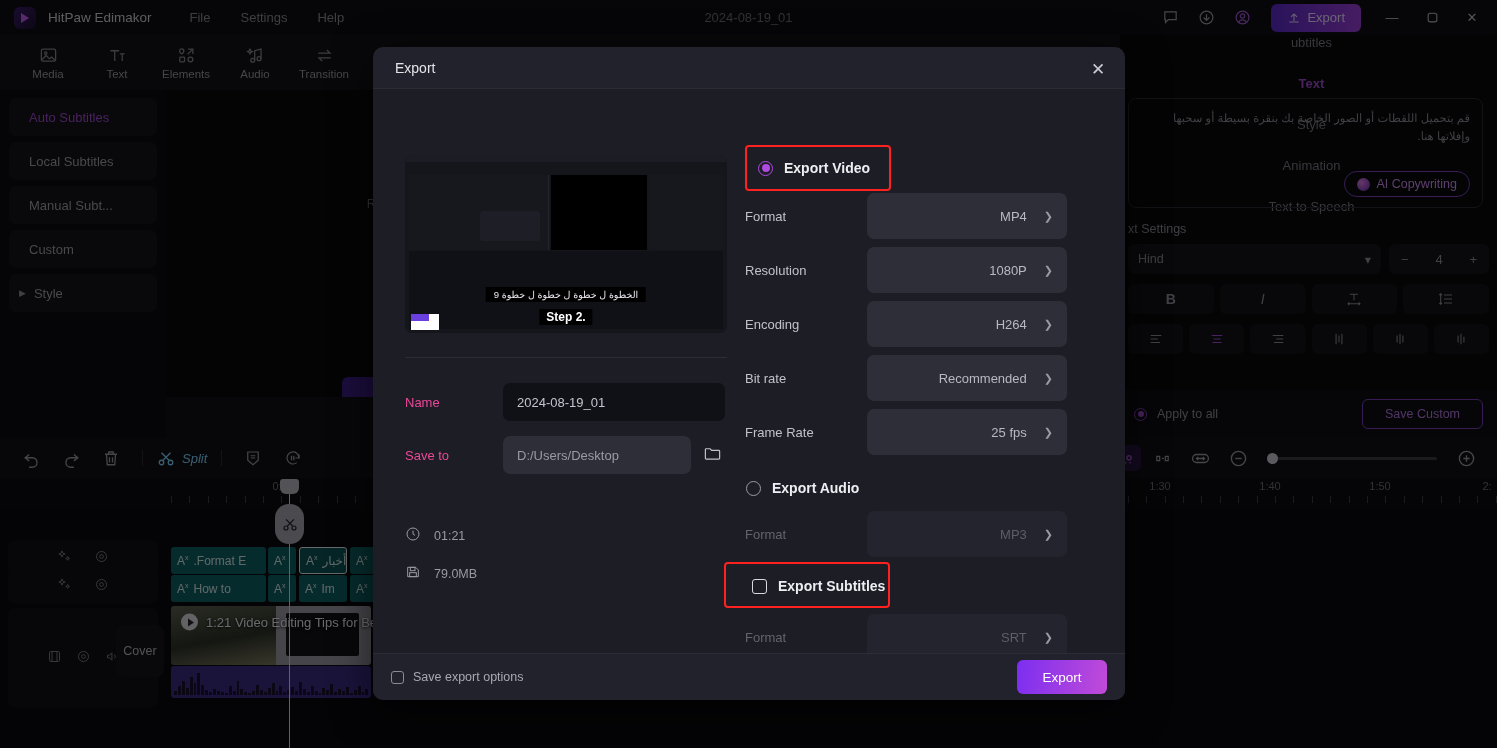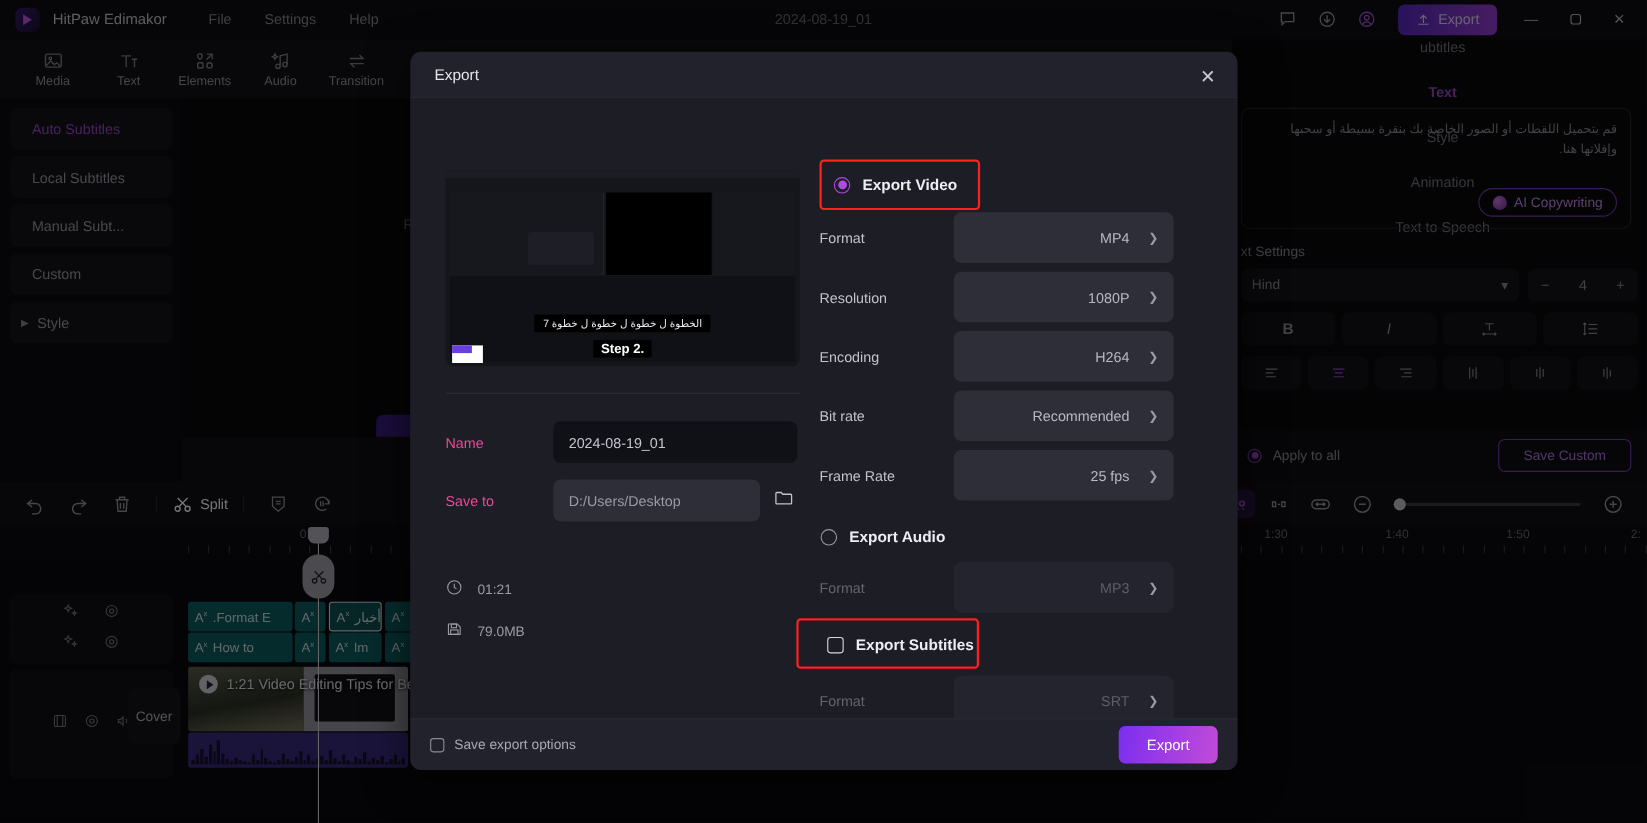--- a/index.html
+++ b/index.html
@@ -94,21 +94,21 @@
   .r-btn { flex:1; height:30px; border-radius:6px; background:#131318; display:flex;align-items:center;justify-content:center; color:#8e8e99; font-size:14px;}
   .r-btn.sel { color:#a04ad0; }
   .r-foot { position:absolute; left:0; bottom:0; width:377px; height:48px; background:#0e0e13; display:flex;align-items:center; padding:0 14px; gap:10px;}
   .r-foot .lbl { color:#8e8e99; font-size:12.5px; flex:1;}
   .save-custom { height:30px; padding:0 22px; border-radius:6px; border:1px solid #7a3fbd; color:#b478e0; font-size:12.5px; display:flex;align-items:center;}
 
   
   .tl-toolbar { position:absolute; left:0; top:438px; width:1497px; height:40px; background:#111116; display:flex; align-items:center; padding:0 14px; gap:6px; color:#9a9aa5;}
   .tl-ico { width:34px;height:30px;display:flex;align-items:center;justify-content:center;}
   .tl-sep { width:1px;height:16px;background:#2a2a33; margin:0 8px;}
-  .tl-split { display:flex;align-items:center;gap:7px;color:#ffffff;font-size:13px; }
+  .tl-split { display:flex;align-items:center;gap:7px;color:#7dd3fc;font-size:13px; font-style:italic;}
   .tl-right { margin-left:auto; display:flex; align-items:center; gap:4px; }
   .tl-chip { width:32px;height:26px;border-radius:6px;background:#2b1746;display:flex;align-items:center;justify-content:center;color:#b059e0;}
   .zoom-track { width:170px;height:3px;background:#3a3a45;border-radius:2px; position:relative; margin:0 8px;}
   .zoom-knob { position:absolute; left:0; top:-4px; width:11px;height:11px;border-radius:50%;background:#c9c9d2;}
 
   .ruler { position:absolute; left:0; top:478px; width:1497px; height:32px; background:#0c0c10; }
   .ruler .tick { position:absolute; top:18px; width:1px; height:7px; background:#3c3c46; }
   .ruler .lbl { position:absolute; top:2px; color:#6d6d78; font-size:11px; transform:translateX(-50%); }
 
   .tl-body { position:absolute; left:0; top:510px; width:1497px; height:238px; background:#0b0b0f; }
@@ -760,21 +760,21 @@
     <div class="modal-body">
 
       <div class="m-left">
         <div class="preview">
           <div class="pv-top"></div>
           <div class="pv-panelA"></div>
           <div class="pv-panelB"></div>
           <div class="pv-panelC"></div>
           <div class="pv-mini"></div>
           <div class="pv-tl"></div>
-          <div class="pv-sub">الخطوة ل خطوة ل خطوة ل خطوة 7</div>
+          <div class="pv-sub">الخطوة ل خطوة ل خطوة ل خطوة 9</div>
           <div class="pv-step">Step 2.</div>
           <div class="pv-strip">
               <i></i>
             </div>
         </div>
         <div class="sep-line"></div>
 
         <div class="fld-row" style="top:294px">
           <span class="fld-lbl">Name</span>
           <div class="fld-in">

